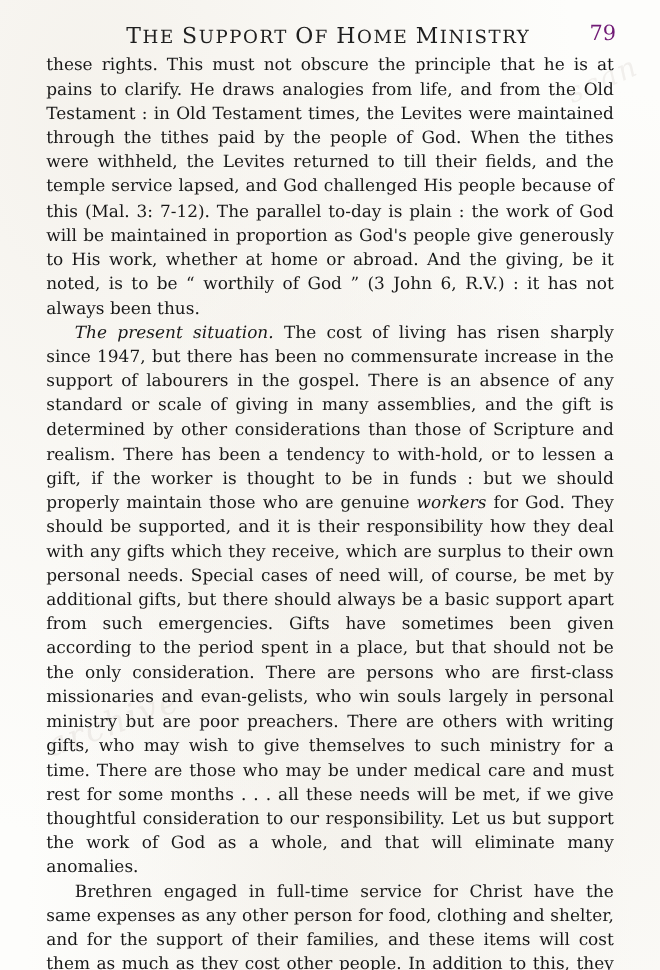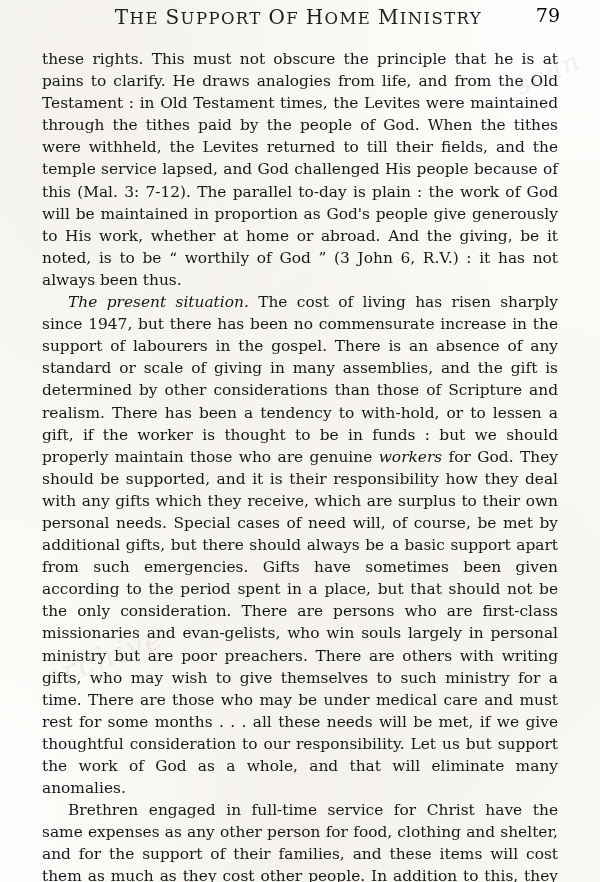--- a/index.html
+++ b/index.html
@@ -39,39 +39,39 @@
     font-family: "DejaVu Serif", serif;
     font-style: italic;
     letter-spacing: 2px;
     white-space: nowrap;
   }
   .wm-1 { top: 58px; right: 18px; font-size: 26px; transform: rotate(-24deg); }
   .wm-2 { top: 640px; left: 40px; font-size: 30px; transform: rotate(-20deg); }
 
   .running-head {
     position: absolute;
-    top: 5px;
+    top: 20px;
     left: 55px;
     right: 40px;
     height: 26px;
   }
   .head-title {
     text-align: center;
     font-size: 16.5px;
     letter-spacing: 1.4px;
     color: #1f1f1f;
     padding-right: 18px;
   }
   .head-title .cap { font-size: 20px; }
   .page-number {
     position: absolute;
     right: 0;
     top: -1px;
     font-size: 19px;
-    color: #000000;
+    color: #701a75;
   }
 
   .body-text {
     position: absolute;
     top: 48px;
     left: 42px;
     width: 516px;
     font-size: 15.4px;
     line-height: 22.1px;
     text-align: justify;

